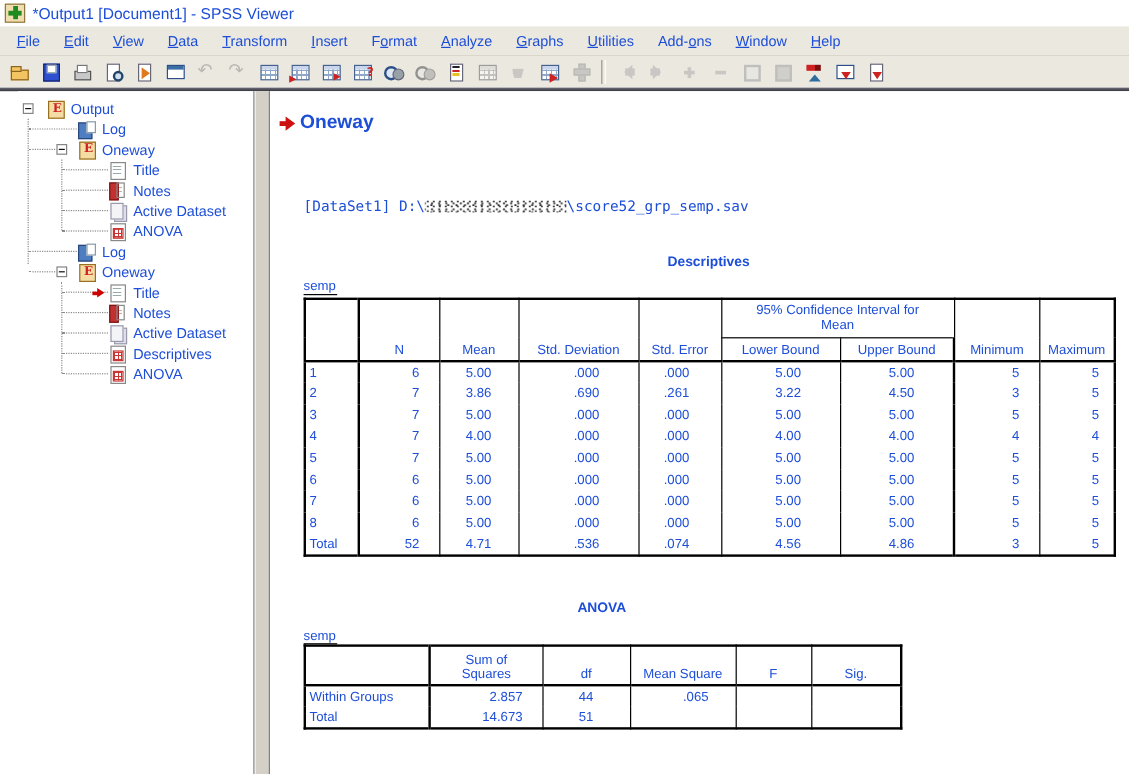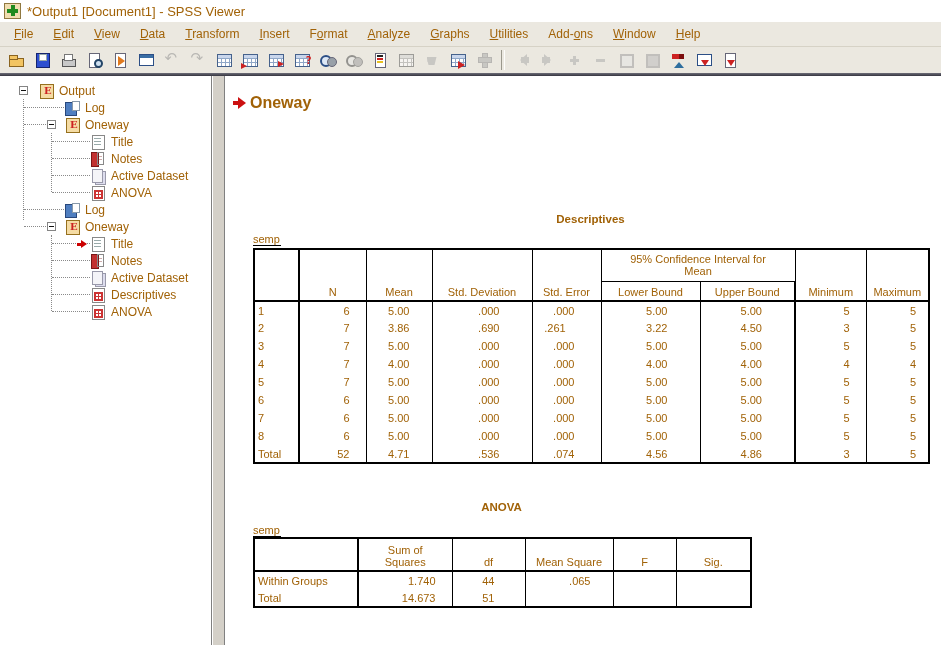--- a/index.html
+++ b/index.html
@@ -1,17 +1,17 @@
 <!DOCTYPE html>
 <html><head>
 <meta charset="utf-8">
 <style>
   html,body{margin:0;padding:0;background:#fff;}
   #app{position:relative;width:941px;height:645px;overflow:hidden;
-       font-family:"Liberation Sans",sans-serif;font-size:12px;color:#a16207;background:#fff;
+       font-family:"Liberation Sans",sans-serif;font-size:12px;color:#1d4ed8;background:#fff;
        -webkit-font-smoothing:none;}
 
   
   #titlebar{height:22px;display:flex;align-items:center;gap:6px;padding-left:4px;background:#fff;}
   .appicon{width:15px;height:14px;background:#f0ddb0;border:1px solid #8f7840;position:relative;flex:0 0 15px;}
   .appicon::before{content:'';position:absolute;left:6px;top:1px;width:4px;height:11px;background:#1f8a1f;}
   .appicon::after{content:'';position:absolute;left:2px;top:5px;width:11px;height:4px;background:#1f8a1f;}
   #titletext{font-size:13px;}
 
   
@@ -322,20 +322,21 @@
         </div>
         <div class="trow l2">
           <span class="ti ti-table"></span>
           <span class="tlabel">ANOVA</span>
         </div>
       </div>
     <div id="splitter"></div>
     <div id="content">
       <span class="bigmarker"></span>
       <div id="heading">Oneway</div>
+      <div id="dsline"><span>[DataSet1] D:\</span><span class="scribble"></span><span>\score52_grp_semp.sav</span></div>
       <div class="ttitle" id="desc-title">Descriptives</div>
       <span class="tcaption" id="desc-caption">semp</span>
       <div id="desc-wrap">
           <table class="spss">
             <colgroup>
               <col style="width: 45px;">
               <col style="width: 67px;">
               <col style="width: 66px;">
               <col style="width: 100px;">
               <col style="width: 69px;">
@@ -370,21 +371,21 @@
                 <td class="num" style="padding-right: 32px;">5.00</td>
                 <td class="num thick-right" style="padding-right: 32px;">5.00</td>
                 <td class="num" style="padding-right: 16px;">5</td>
                 <td class="num" style="padding-right: 12px;">5</td>
               </tr>
               <tr style="height: 18px;">
                 <th class="stubcol">2</th>
                 <td class="num" style="padding-right: 16px;">7</td>
                 <td class="num" style="padding-right: 22px;">3.86</td>
                 <td class="num" style="padding-right: 32px;">.690</td>
-                <td class="num" style="padding-right: 26px; text-align: center;">.261</td>
+                <td class="num" style="padding-right: 26px;">.261</td>
                 <td class="num" style="padding-right: 32px; margin-left: 10px;">3.22</td>
                 <td class="num thick-right" style="padding-right: 32px;">4.50</td>
                 <td class="num" style="padding-right: 16px;">3</td>
                 <td class="num" style="padding-right: 12px;">5</td>
               </tr>
               <tr style="height: 18px;">
                 <th class="stubcol">3</th>
                 <td class="num" style="padding-right: 16px;">7</td>
                 <td class="num" style="padding-right: 22px;">5.00</td>
                 <td class="num" style="padding-right: 32px;">.000</td>
@@ -481,21 +482,21 @@
                 <th><span class="w62">Sum of Squares</span></th>
                 <th>df</th>
                 <th>Mean Square</th>
                 <th>F</th>
                 <th>Sig.</th>
               </tr>
             </thead>
             <tbody>
               <tr style="height: 18px;">
                 <th class="stubcol">Within Groups</th>
-                <td class="num" style="padding-right: 16px;">1.740</td>
+                <td class="num" style="padding-right: 16px;">2.857</td>
                 <td class="num" style="padding-right: 30px;">44</td>
                 <td class="num" style="padding-right: 22px;">.065</td>
                 <td class="num" style="padding-right: 18px;"></td>
                 <td class="num" style="padding-right: 20px;"></td>
               </tr>
               <tr style="height: 18px;">
                 <th class="stubcol">Total</th>
                 <td class="num" style="padding-right: 16px;">14.673</td>
                 <td class="num" style="padding-right: 30px;">51</td>
                 <td class="num" style="padding-right: 22px;"></td>

